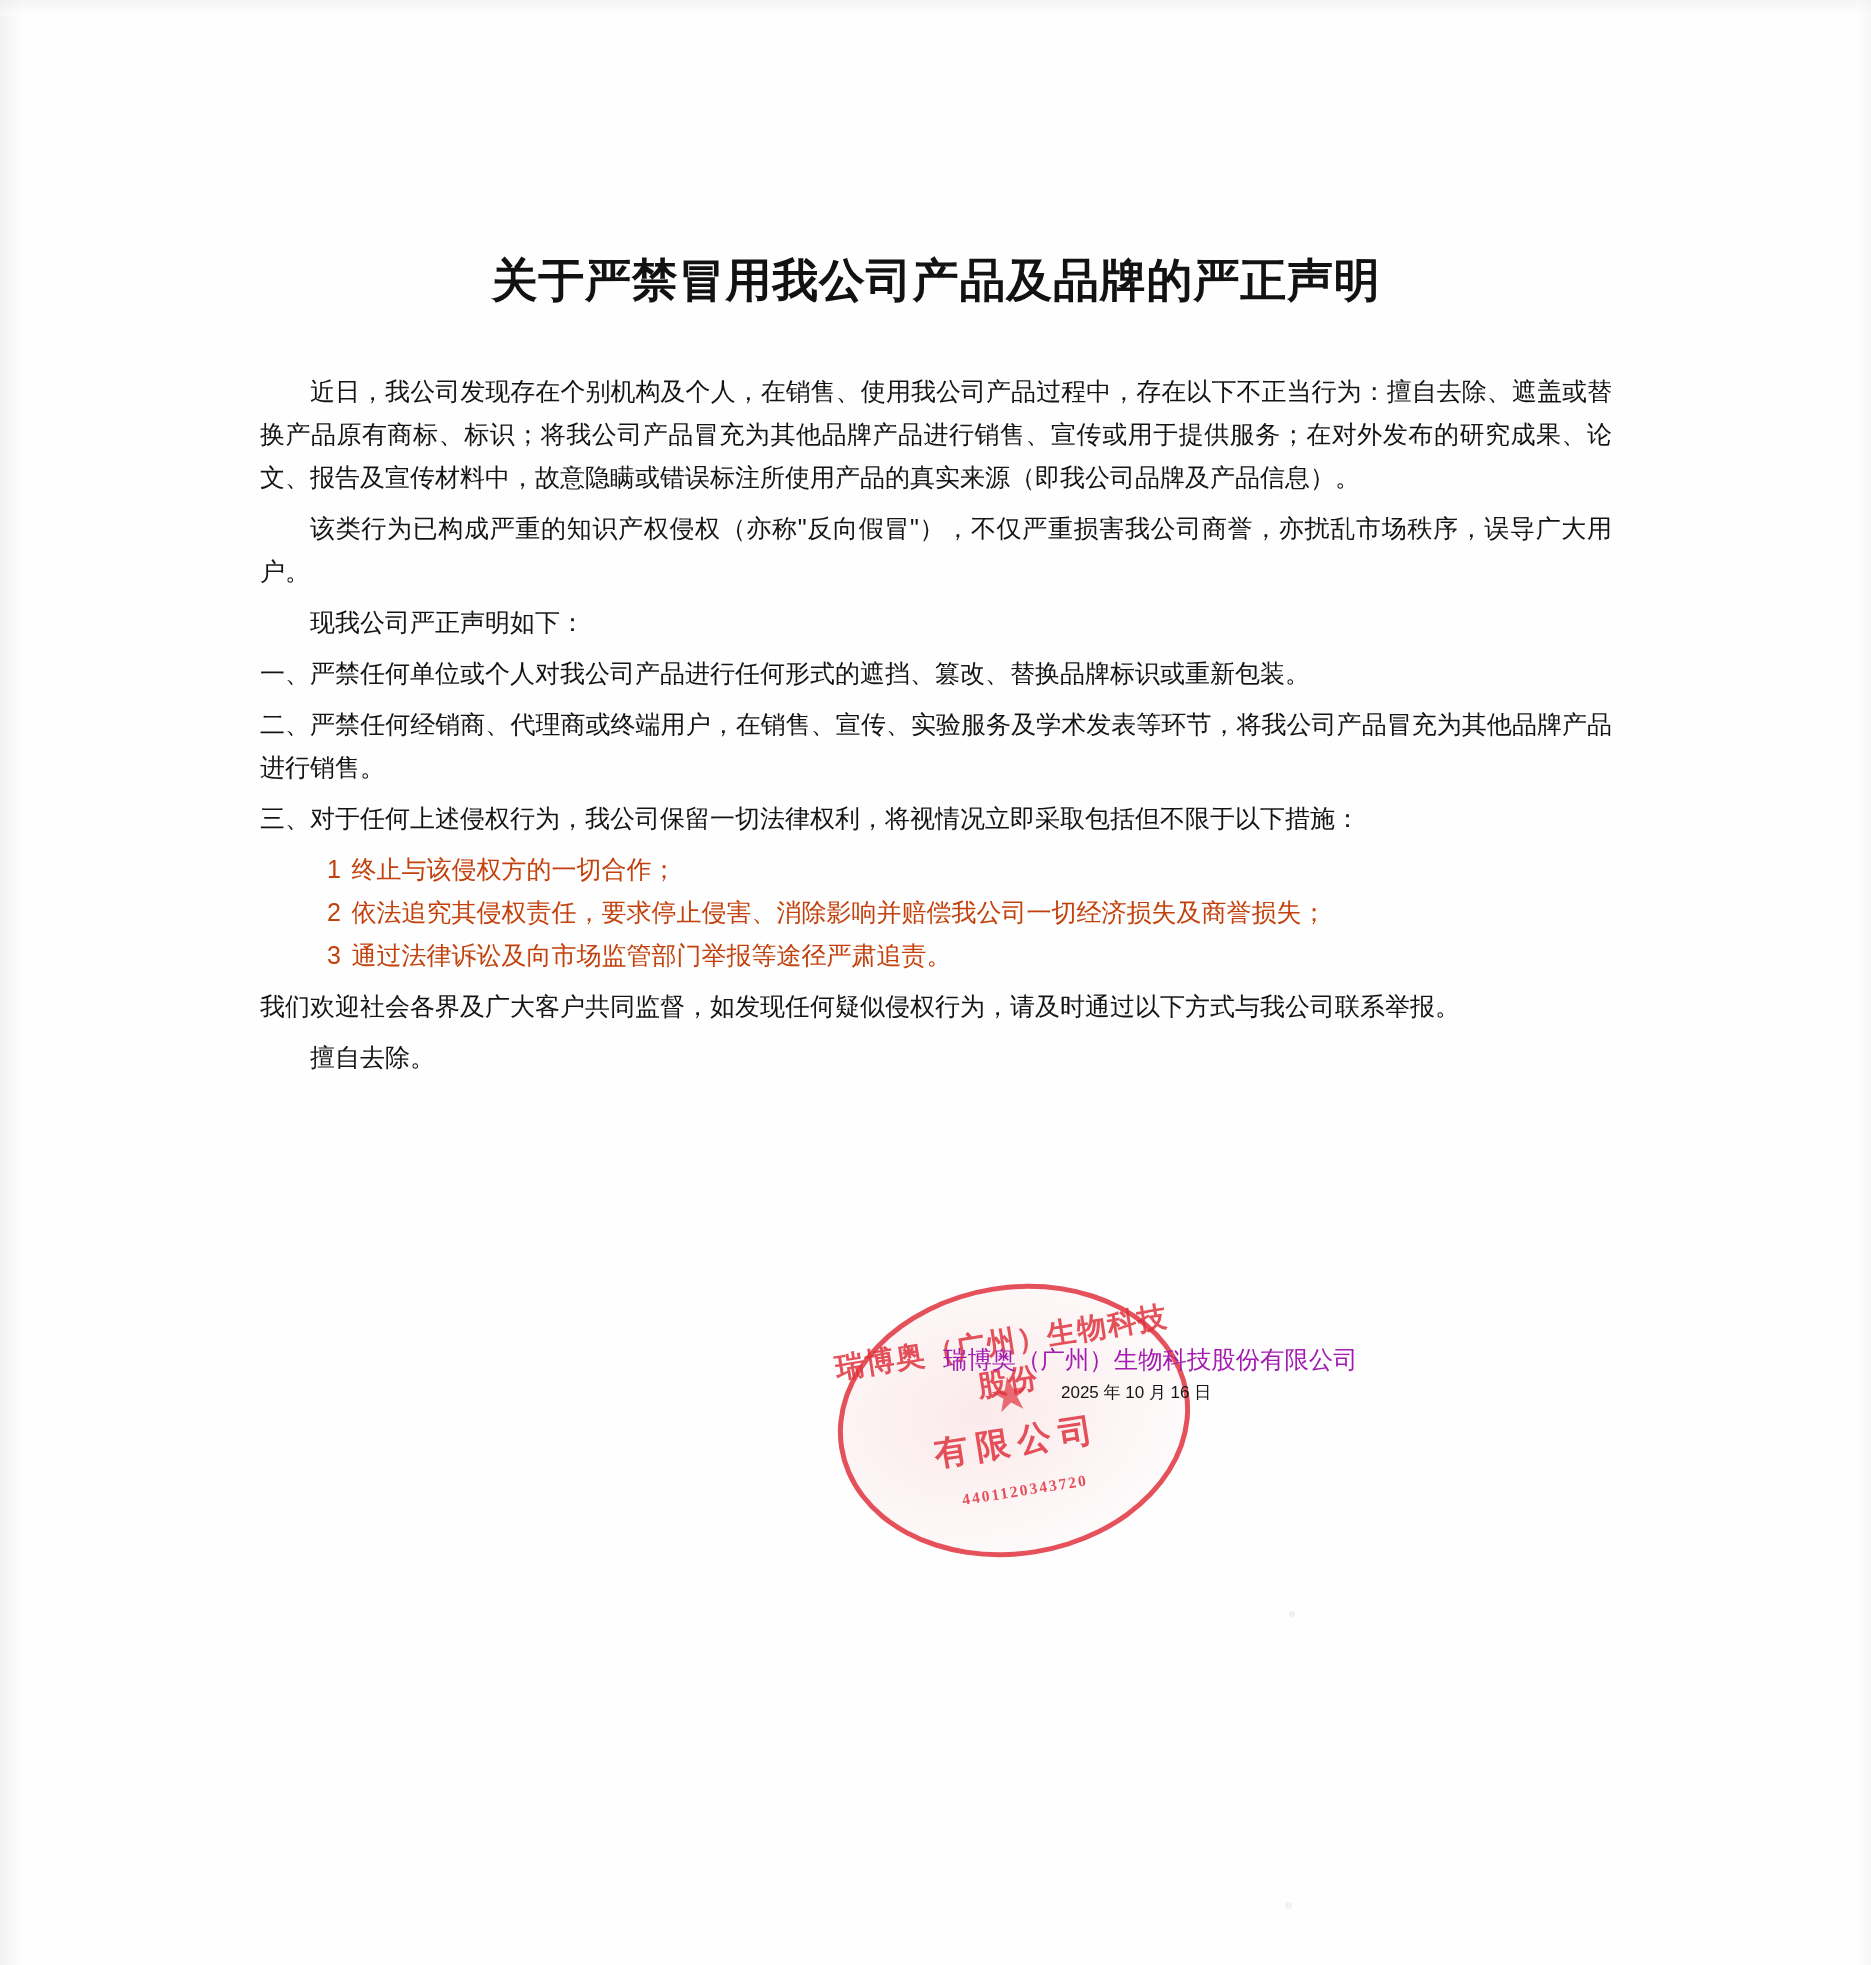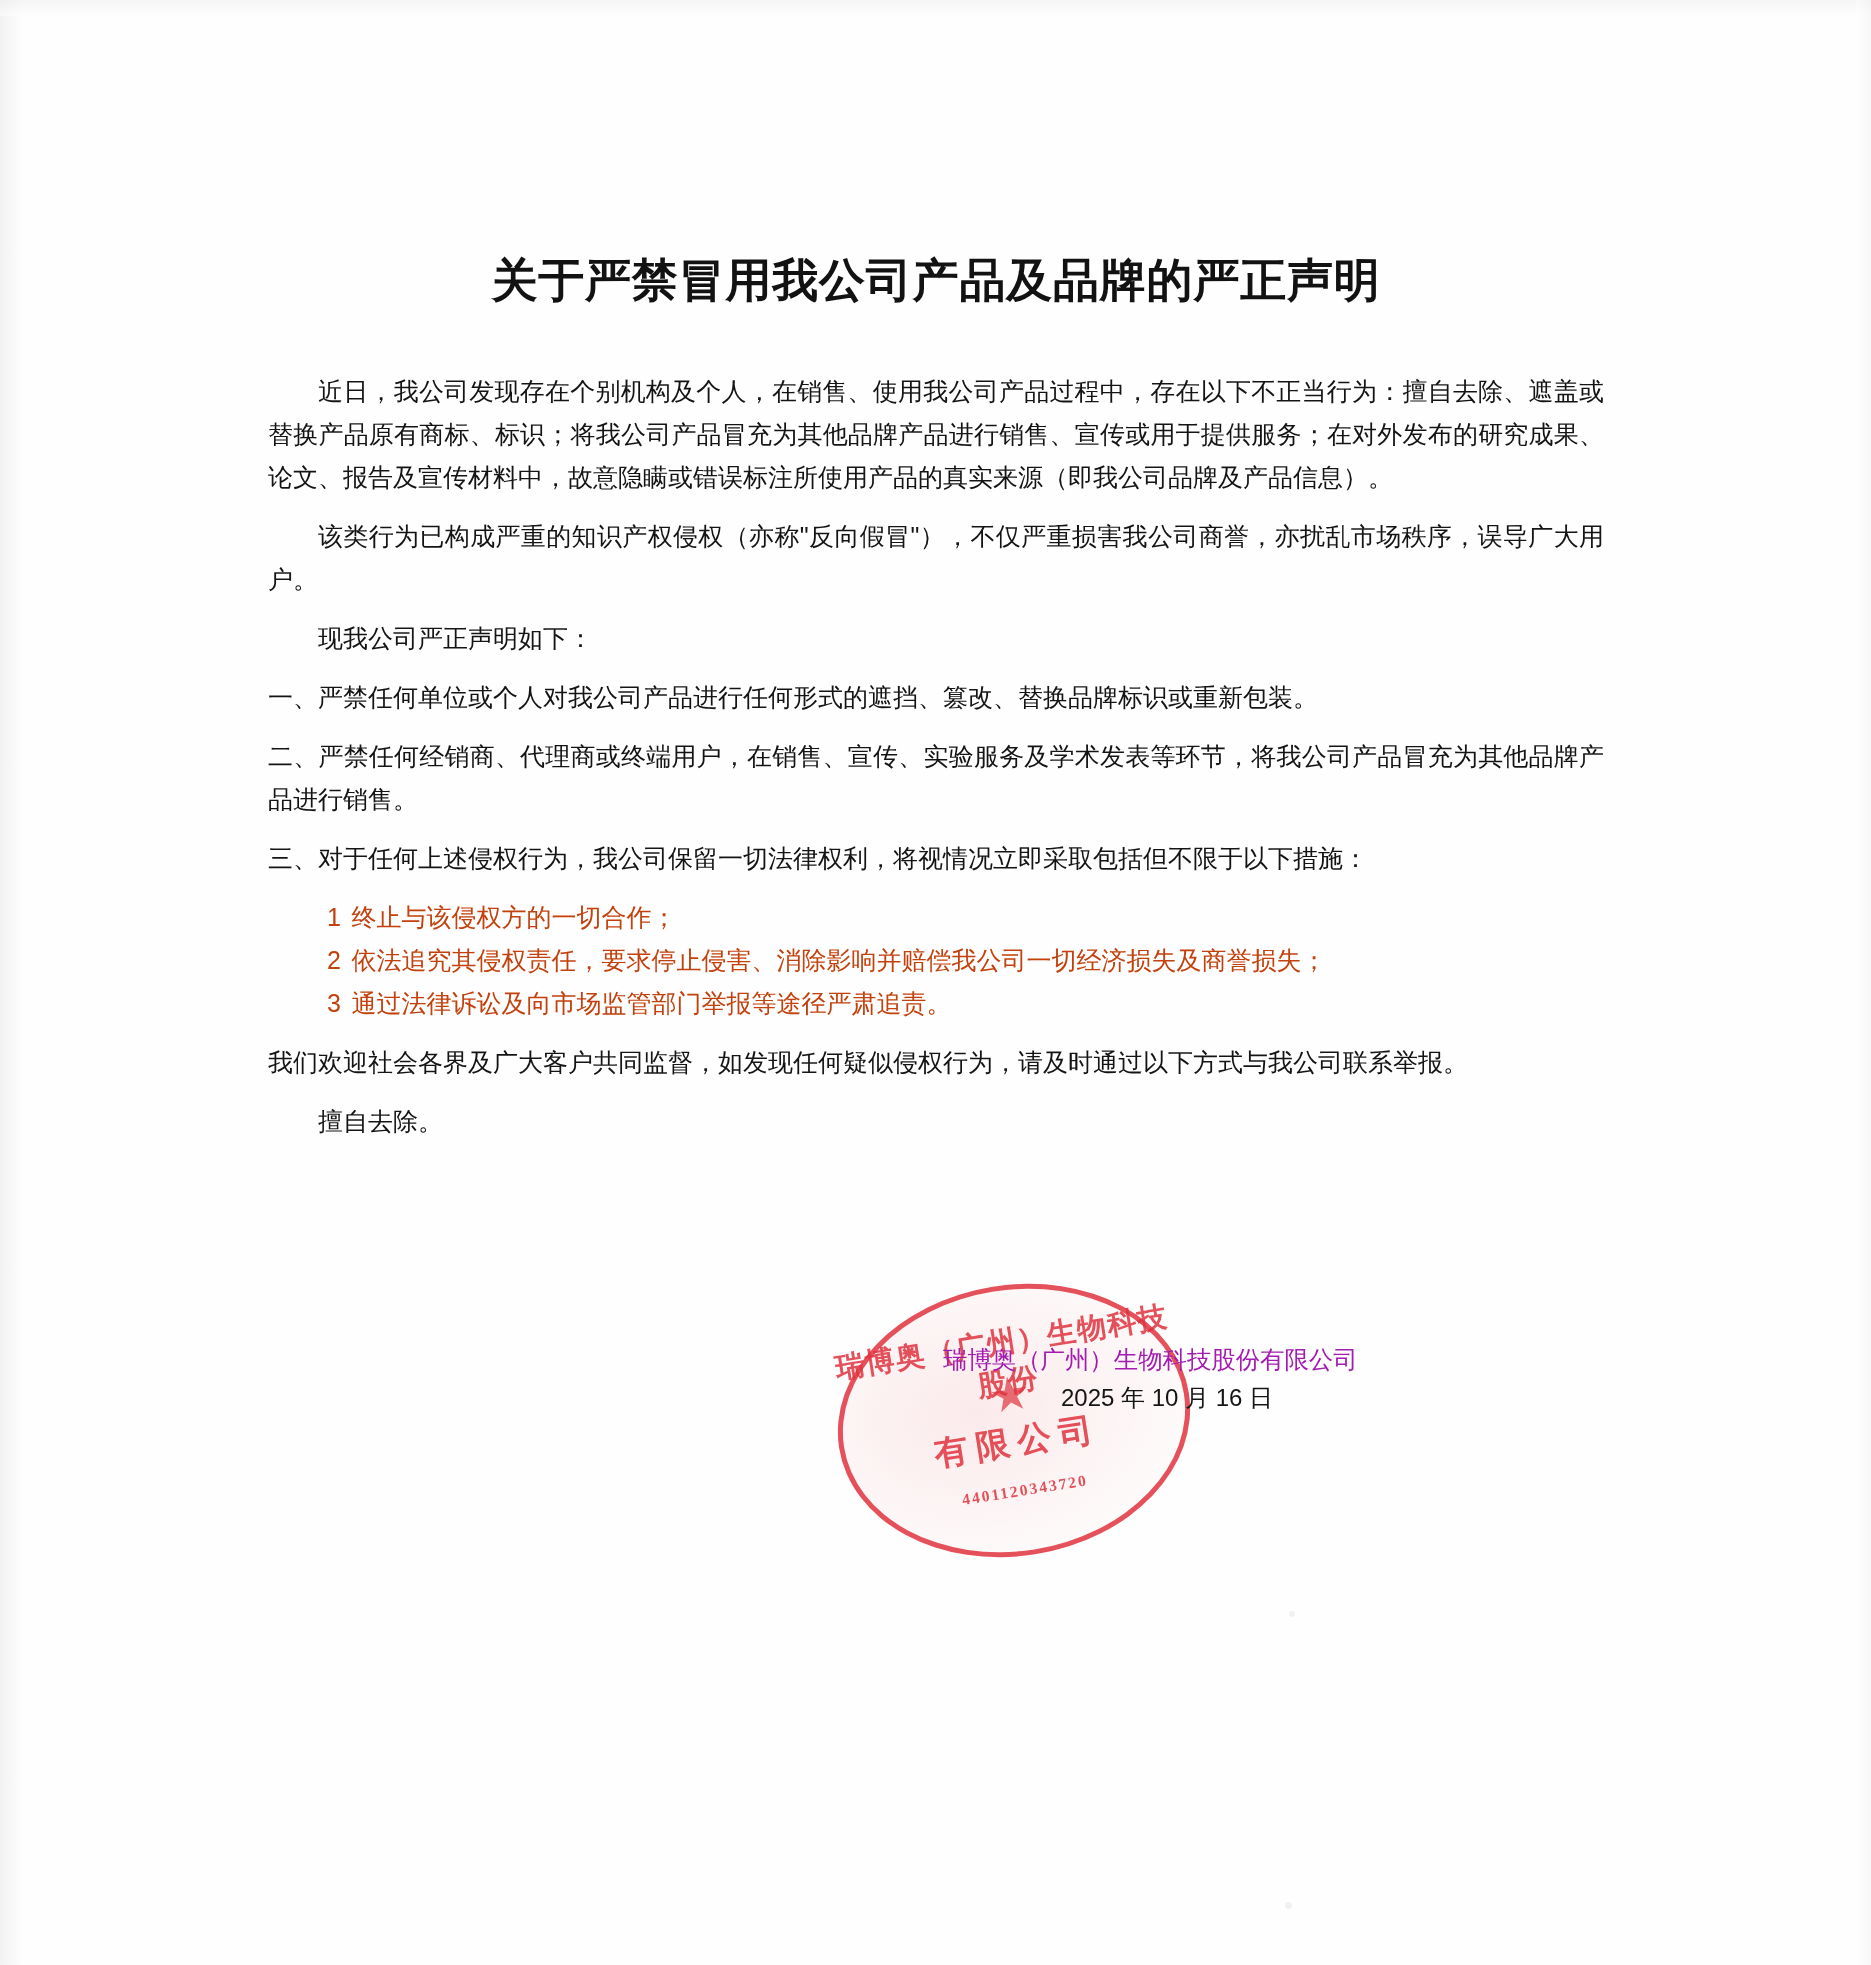--- a/index.html
+++ b/index.html
@@ -60,21 +60,21 @@
     font-weight: bold;
     letter-spacing: 0.8px;
     line-height: 1.3;
     margin: 0 0 59px 0;
     color: #121212;
   }
 
   .para {
     font-size: 25px;
     line-height: 1.72;
-    margin: 16px;
+    margin: 8px;
     text-align: justify;
     text-justify: inter-ideograph;
     color: #141414;
   }
   .indent {
     text-indent: 50px;
   }
   .hang {
     padding-left: 0;
   }
@@ -97,21 +97,21 @@
     width: 590px;
     text-align: left;
   }
   .sig-company {
     font-size: 24.4px;
     line-height: 1.6;
     color: #a21caf;
     white-space: nowrap;
   }
   .sig-date {
-    font-size: 24px;
+    font-size: 17px;
     line-height: 1.6;
     color: #151515;
     margin-left: 118px;
   }
 
   
   .seal {
     position: absolute;
     left: 837px;
     top: 1285px;

